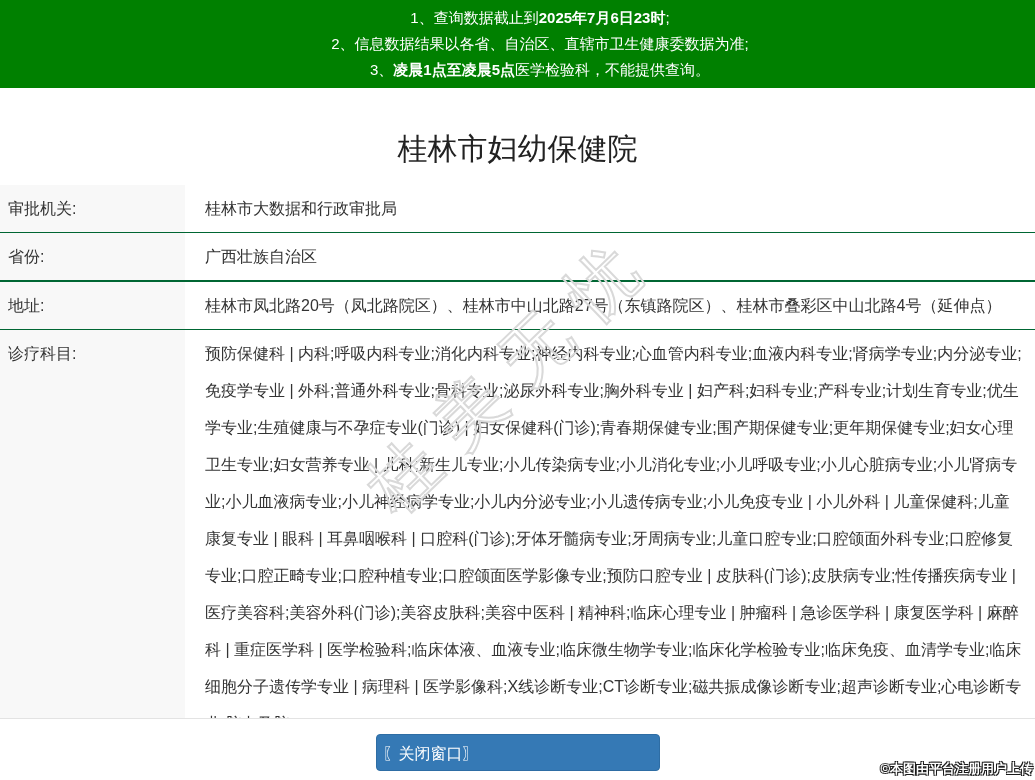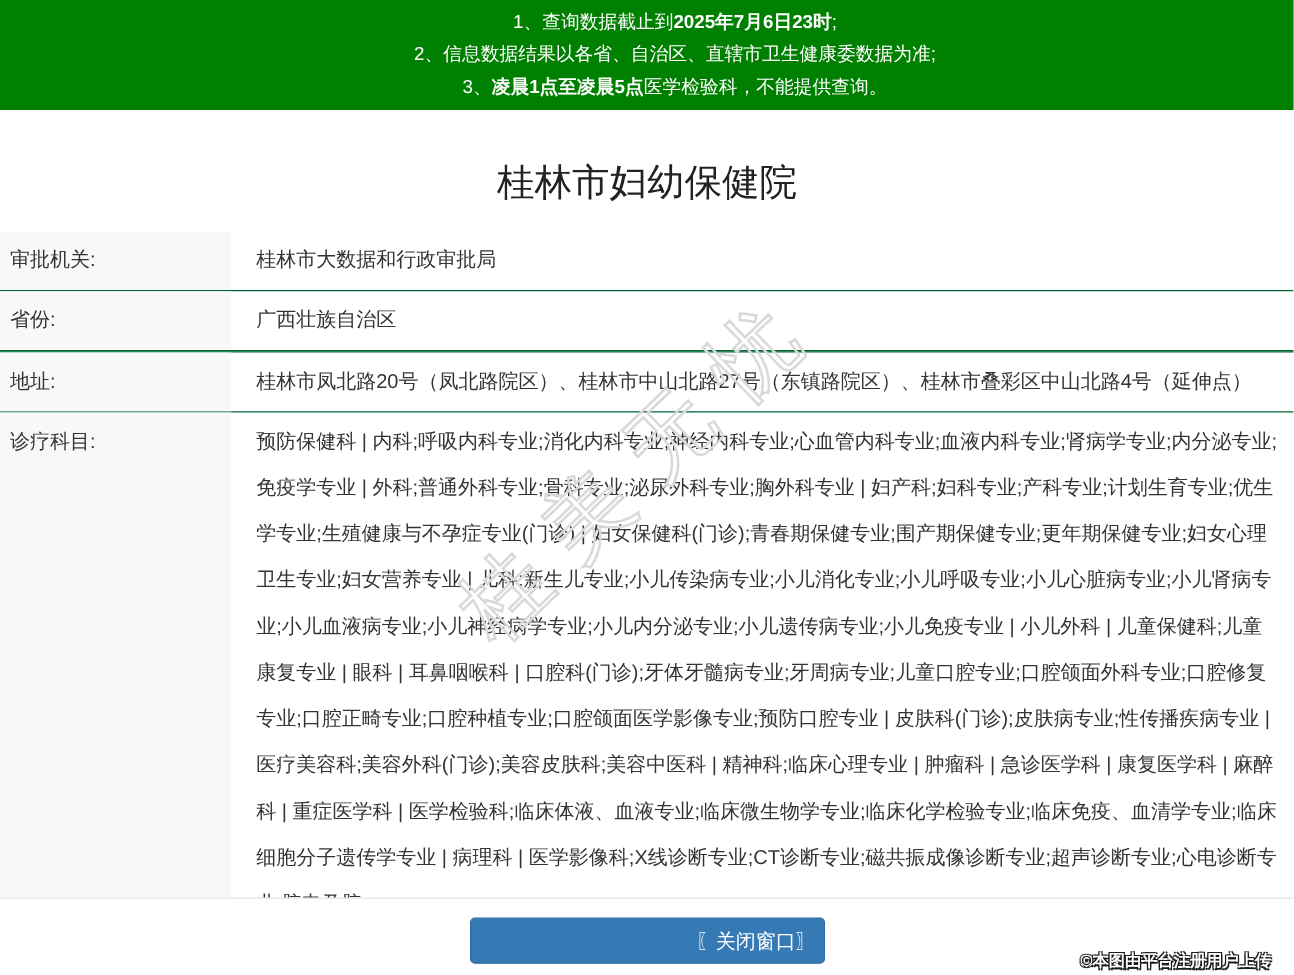--- a/index.html
+++ b/index.html
@@ -15,21 +15,21 @@
     padding:5px 10px 5px 55px;
     font-size:15px;line-height:26px;text-align:center;
   }
   .notice-line{white-space:nowrap;}
   .notice-line b{font-weight:bold;}
   
   .page-title{
     margin:0;padding:44px 0 0 0;
     text-align:center;
     font-size:30px;line-height:34px;
-    font-weight:400;color:#222;font-family:Liberation Mono, monospace;
+    font-weight:400;color:#222;
   }
   
   .table-clip{
     margin-top:19px;
     height:533px;overflow:hidden;
     border-bottom:1px solid #e3e3e3;
     position:relative;
   }
   .info-row{
     display:flex;align-items:stretch;
@@ -56,26 +56,26 @@
     color:rgba(255,255,255,0);
     -webkit-text-stroke:2px #d9d9d9;
     pointer-events:none;z-index:5;
   }
   
   .btn-wrap{text-align:center;margin-top:15px;}
   .close-btn{
     display:inline-block;width:284px;height:37px;
     background:#3579b5;border:1px solid #2e6da4;border-radius:4px;
     color:#ffffff;font-size:16px;line-height:35px;
-    text-align:right;cursor:pointer;box-sizing:border-box;
+    text-align:left;cursor:pointer;box-sizing:border-box;
     font-family:"Liberation Sans","DejaVu Sans",sans-serif;
   }
   
   .credit{
-    position:absolute;right:18px;bottom:2px;
+    position:absolute;right:2px;bottom:2px;
     font-size:13px;font-weight:bold;color:#ffffff;
     text-shadow:
       -1px -1px 0 #1a1a1a, 1px -1px 0 #1a1a1a,
       -1px  1px 0 #1a1a1a, 1px  1px 0 #1a1a1a;
     pointer-events:none;
   }
 </style>
 </head>
 <body>
 

